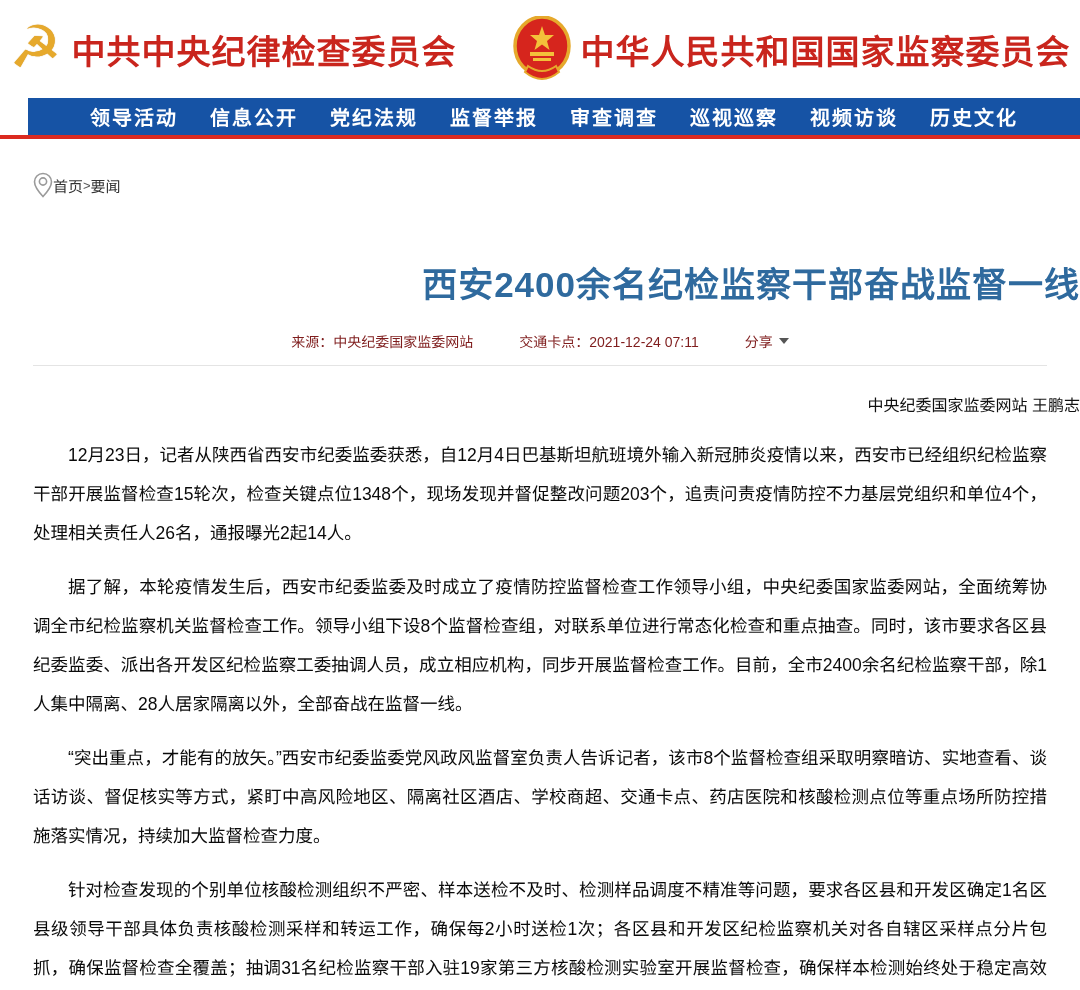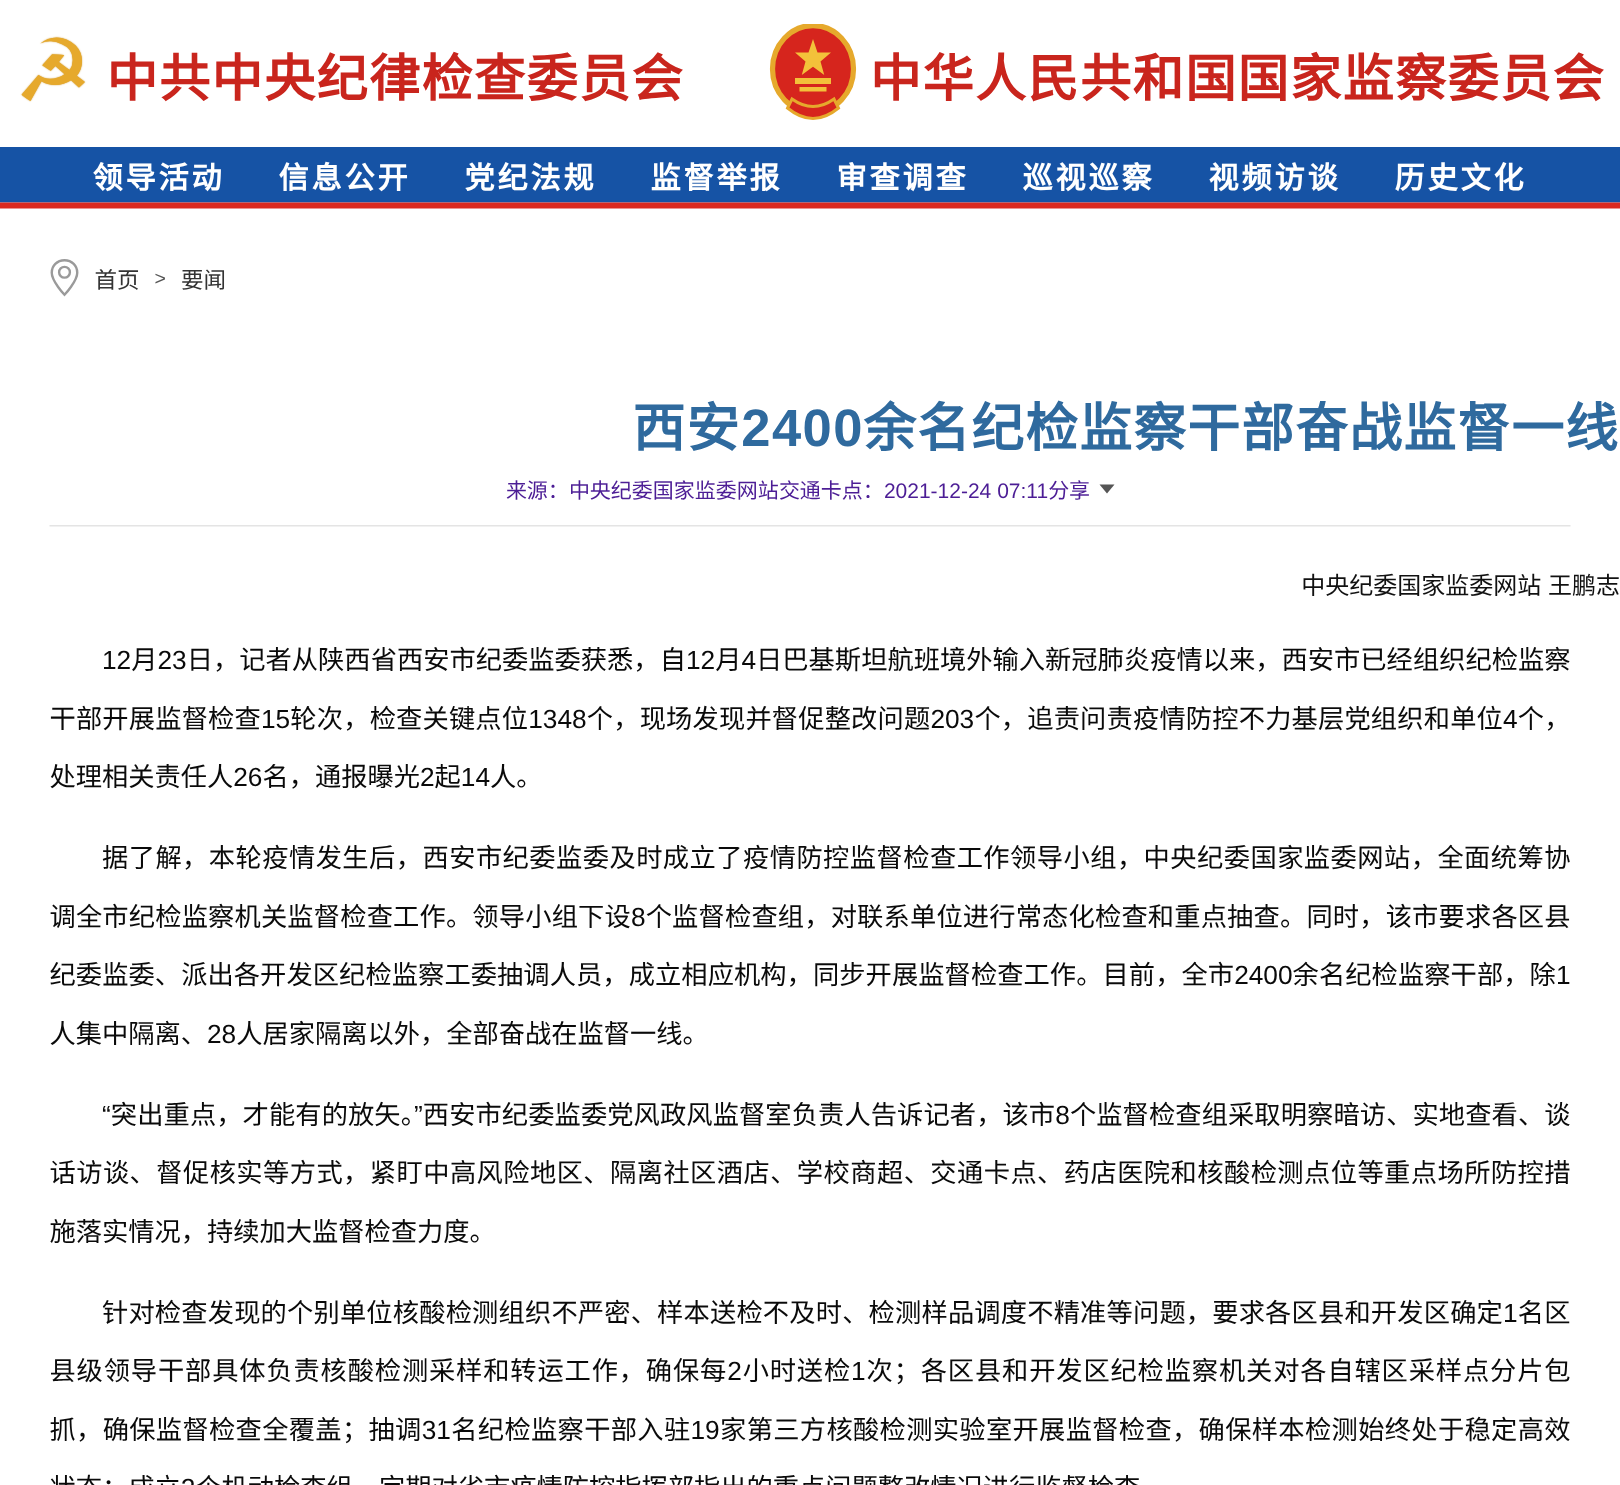--- a/index.html
+++ b/index.html
@@ -20,45 +20,45 @@
   .emblem-cpc{
     font-size:58px; line-height:1; color:#e6a92c;
     text-shadow:0 0 1px #c98f1e; transform:translateY(-2px);
     font-family:"DejaVu Sans", sans-serif;
   }
   .emblem-prc{ width:58px; height:66px; display:inline-block; }
 
   
   .main-nav{
     height:37px; background:#1653a5; display:flex; align-items:center;
-    justify-content:space-between; padding:0 62px;
+    justify-content:space-between; padding:0 62px;margin-left:28px;
   }
   .main-nav a{
     color:#fff; text-decoration:none; font-size:20px; font-weight:700;
     letter-spacing:2px; white-space:nowrap;
   }
   .red-line{ height:4px; background:#db2a20; }
 
   
   .breadcrumb{
-    margin:33px 0 12px 33px; display:flex; align-items:center; gap:10px;
+    margin:33px 0 12px 33px; display:flex; align-items:center; 
     font-size:15px; color:#333;
   }
   .breadcrumb a{ color:#333; text-decoration:none; }
   .crumb-sep{ color:#555; font-size:13px; }
   .pin-icon{ width:20px; height:26px; display:inline-block; }
 
   
   .article-title{
     margin-top:58px; text-align:right;
     font-size:35px; font-weight:700; color:#2f6a9e; letter-spacing:1px;
   }
   .article-meta{
-    margin-top:9px; display:flex; justify-content:center; align-items:center;
-    font-size:14px; color:#4c1d95;
+    margin-top:24px; display:flex; justify-content:center; align-items:center;
+    gap:46px; font-size:14px; color:#7f1d1d;
   }
   .meta-item{ white-space:nowrap; }
   .share-btn{ display:inline-flex; align-items:center; gap:6px; cursor:pointer; }
   .tri-down{
     width:0; height:0; border-left:5px solid transparent;
     border-right:5px solid transparent; border-top:6px solid #555;
     display:inline-block;
   }
   .meta-divider{ border:none; border-top:1px solid #e4e4e4; margin:14px 33px 0; }
 

